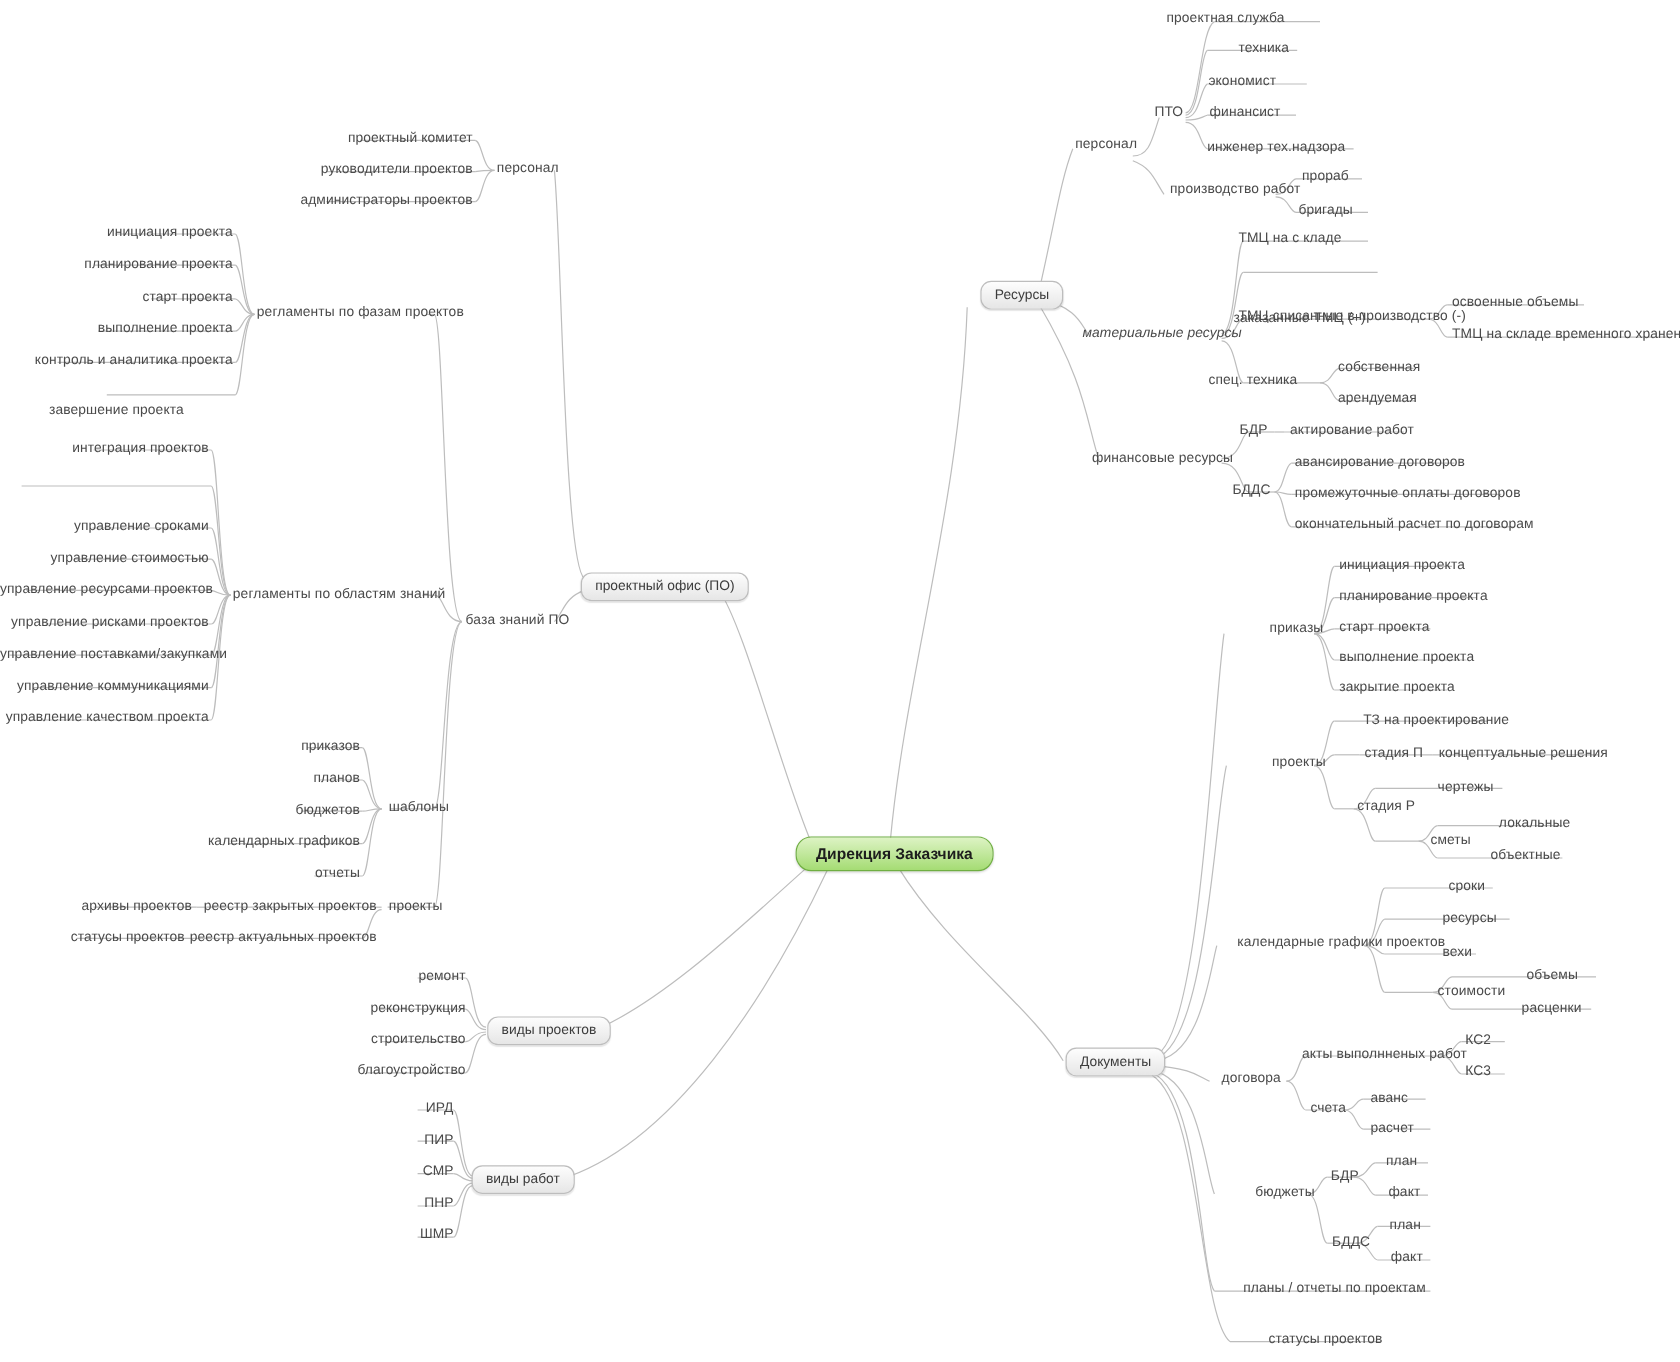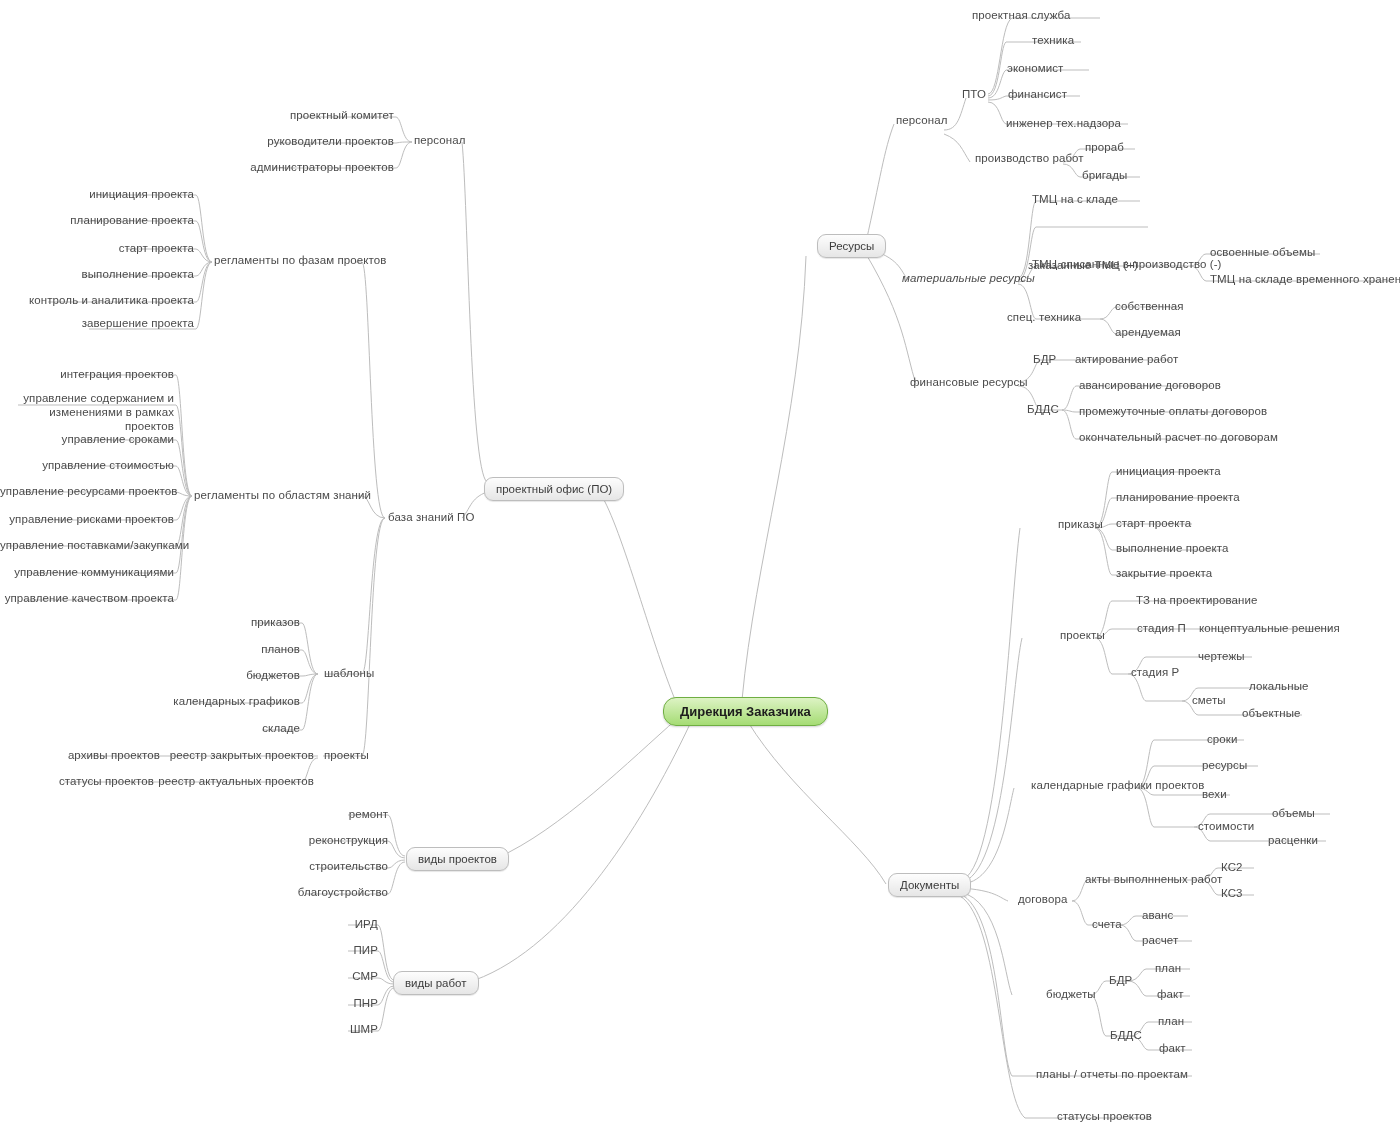--- a/index.html
+++ b/index.html
@@ -309,39 +309,38 @@
   <div class="lbl r" style="left:0;width:394px;top:161px;">администраторы проектов</div>
 
   <div class="lbl" style="left:388px;top:511px;">база знаний ПО</div>
 
   <div class="lbl" style="left:214px;top:254px;">регламенты по фазам проектов</div>
   <div class="lbl r" style="left:0;width:194px;top:188px;">инициация проекта</div>
   <div class="lbl r" style="left:0;width:194px;top:214px;">планирование проекта</div>
   <div class="lbl r" style="left:0;width:194px;top:242px;">старт проекта</div>
   <div class="lbl r" style="left:0;width:194px;top:268px;">выполнение проекта</div>
   <div class="lbl r" style="left:0;width:194px;top:294px;">контроль и аналитика проекта</div>
-  <div class="lbl r" style="left:0;width:194px;top:317px;">завершение проекта</div>
+  <div class="lbl r" style="left:0;width:194px;top:336px;text-align:center;">завершение проекта</div>
 
   <div class="lbl" style="left:194px;top:489px;">регламенты по областям знаний</div>
   <div class="lbl r" style="left:0;width:174px;top:368px;">интеграция проектов</div>
-  <div class="lbl two" style="left:14px;width:160px;top:391px;">управление содержанием и изменениями в рамках проектов</div>
   <div class="lbl r" style="left:0;width:174px;top:433px;">управление сроками</div>
   <div class="lbl r" style="left:0;width:174px;top:459px;">управление стоимостью</div>
   <div class="lbl r" style="left:0;width:174px;top:485px;">управление ресурсами проектов</div>
   <div class="lbl r" style="left:0;width:174px;top:513px;">управление рисками проектов</div>
   <div class="lbl r" style="left:0;width:174px;top:539px;">управление поставками/закупками</div>
   <div class="lbl r" style="left:0;width:174px;top:566px;">управление коммуникациями</div>
   <div class="lbl r" style="left:0;width:174px;top:592px;">управление качеством проекта</div>
 
   <div class="lbl" style="left:324px;top:667px;">шаблоны</div>
   <div class="lbl r" style="left:0;width:300px;top:616px;">приказов</div>
   <div class="lbl r" style="left:0;width:300px;top:643px;">планов</div>
   <div class="lbl r" style="left:0;width:300px;top:669px;">бюджетов</div>
   <div class="lbl r" style="left:0;width:300px;top:695px;">календарных графиков</div>
-  <div class="lbl r" style="left:0;width:300px;top:722px;">складе</div>
+  <div class="lbl r" style="left:0;width:300px;top:722px;">отчеты</div>
 
   <div class="lbl" style="left:324px;top:749px;">проекты</div>
   <div class="lbl r" style="left:0;width:314px;top:749px;">реестр закрытых проектов</div>
   <div class="lbl r" style="left:0;width:160px;top:749px;">архивы проектов</div>
   <div class="lbl r" style="left:0;width:314px;top:775px;">реестр актуальных проектов</div>
   <div class="lbl r" style="left:0;width:154px;top:775px;">статусы проектов</div>
 
   <div class="lbl r" style="left:0;width:388px;top:808px;">ремонт</div>
   <div class="lbl r" style="left:0;width:388px;top:834px;">реконструкция</div>
   <div class="lbl r" style="left:0;width:388px;top:860px;">строительство</div>

